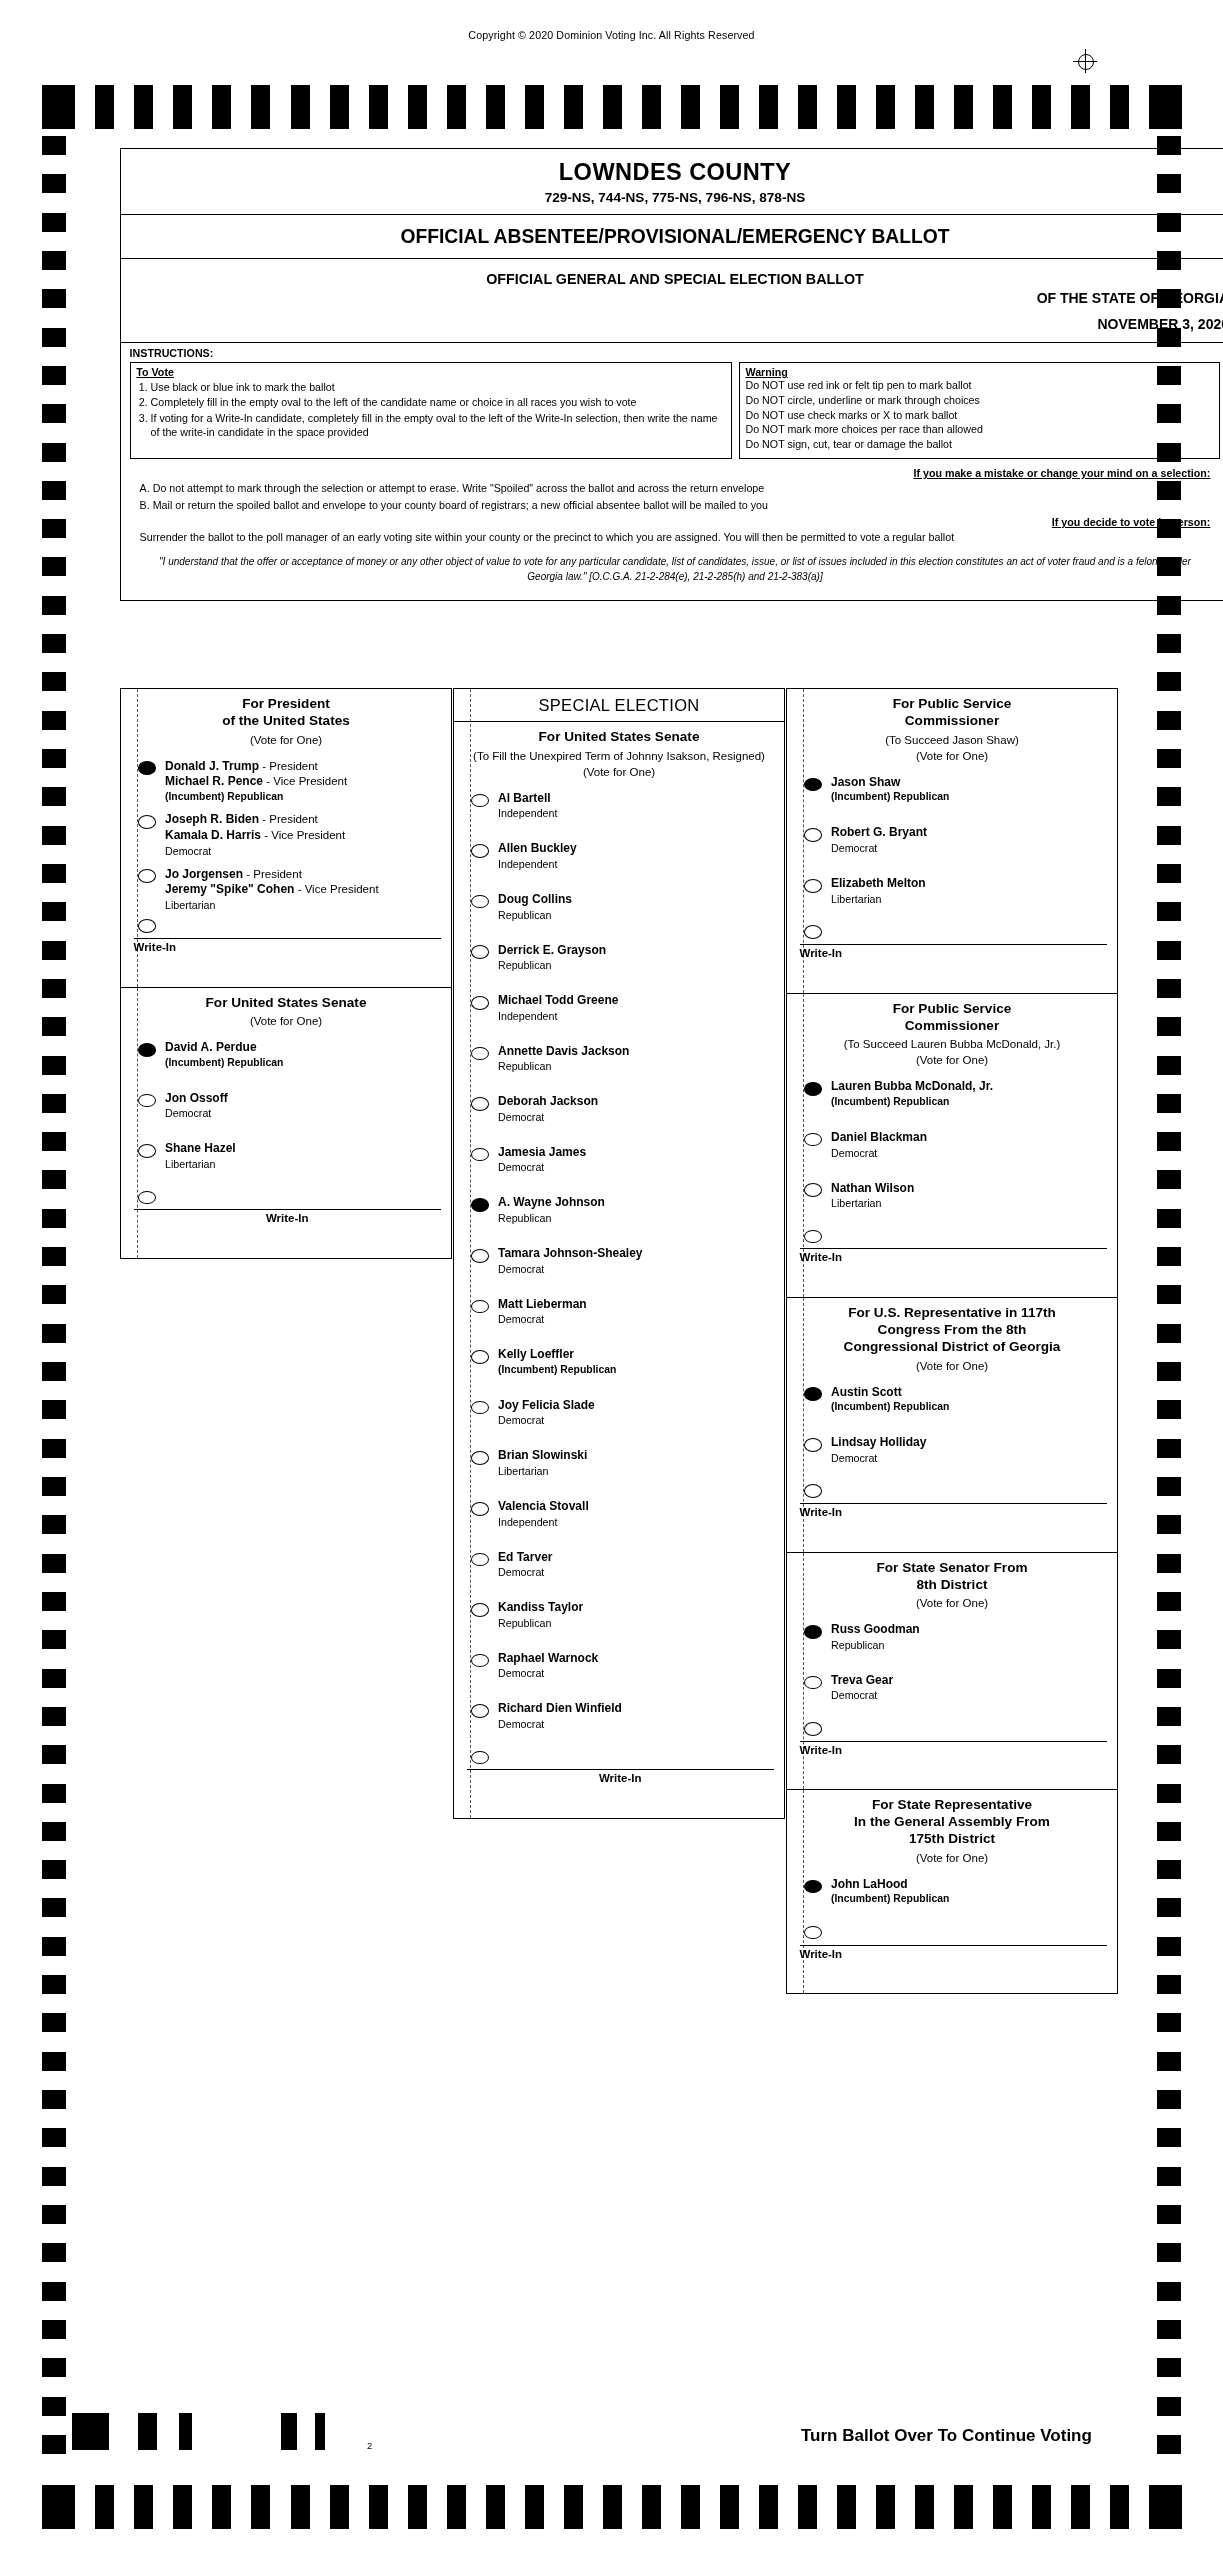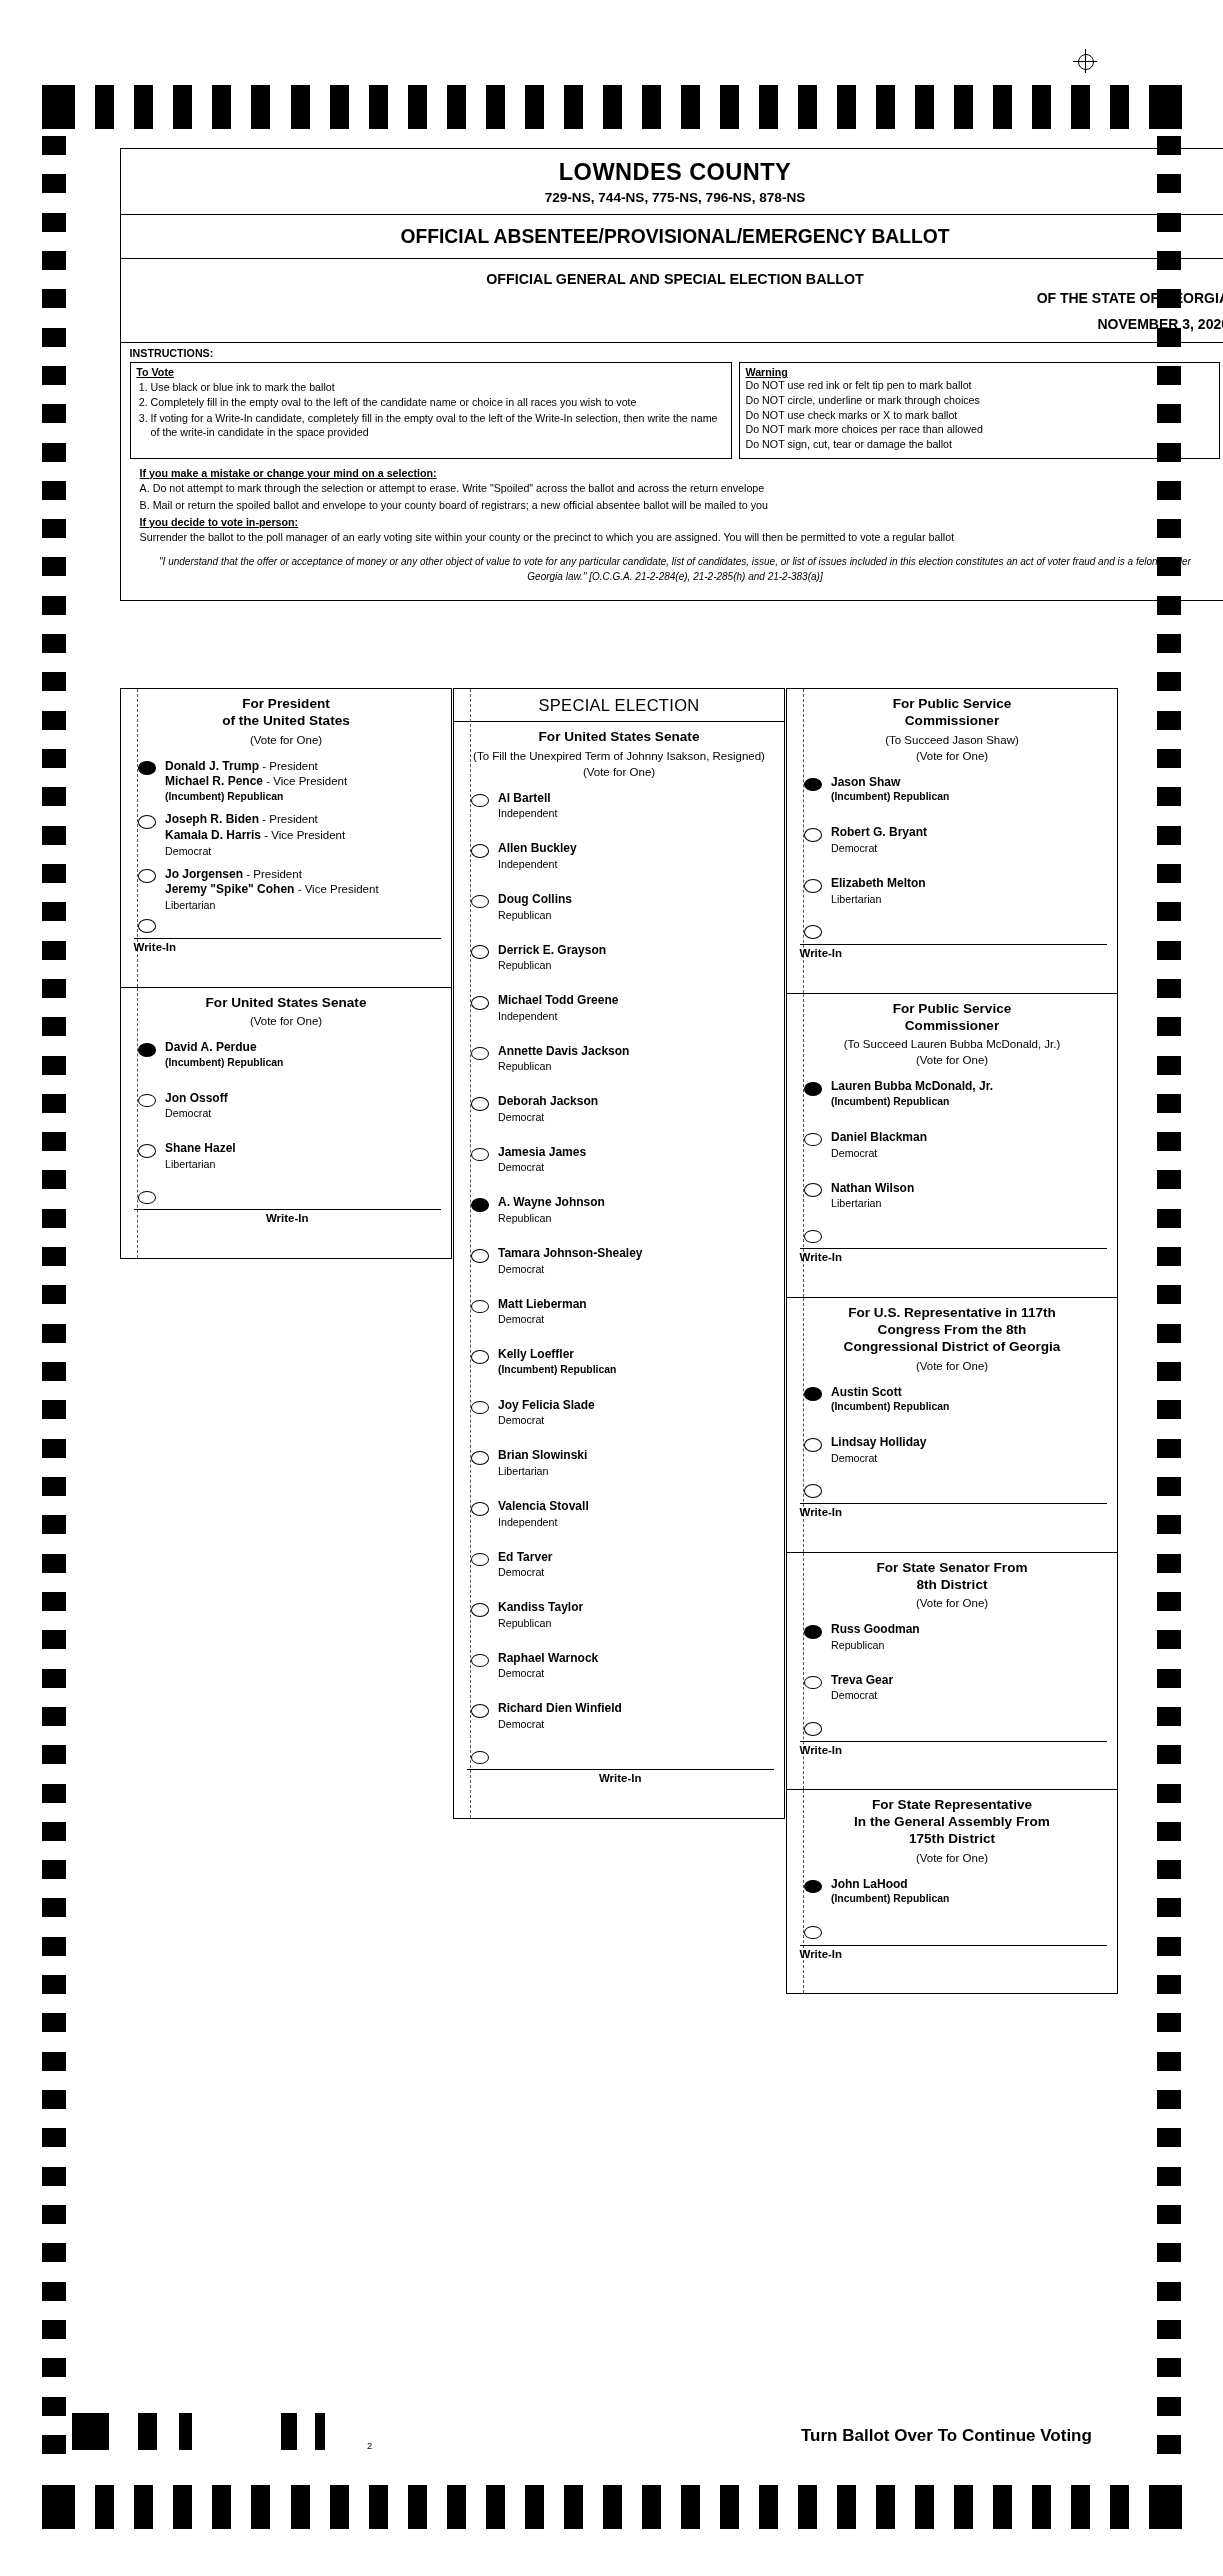--- a/index.html
+++ b/index.html
@@ -41,21 +41,21 @@
   .instr-cols{display:flex;gap:7.2px;margin-top:2.9px;}
   .instr-left{width:602px;border:0.7px solid #000;box-sizing:border-box;padding:2.9px 5.7px 5.7px;}
   .instr-right{flex:1;border:0.7px solid #000;box-sizing:border-box;padding:2.9px 5.7px 5.7px;}
   .b{font-weight:bold;}
   .instr-left .h,.instr-right .h{font-size:10.7px;font-weight:bold;text-decoration:underline;}
   .instr-left ol{margin:2.1px 0 0 0;padding-left:14.3px;}
   .instr-left li{font-size:10.7px;line-height:1.35;margin-bottom:0.7px;}
   .instr-right div.l{font-size:10.7px;line-height:1.38;}
 
   .notes{padding:5.7px 10px 2.9px;}
-  .notes .nhead{font-size:10.7px;font-weight:bold;text-decoration:underline;margin-top:2.9px;}
+  .notes .nhead{font-size:10.7px;font-weight:bold;text-decoration:underline;margin-top:2.9px;text-align:right;}
   .notes .nline{font-size:10.7px;line-height:1.4;margin-top:2.1px;}
   .oath{font-size:10px;font-style:italic;text-align:center;line-height:1.45;padding:7.2px 29px 8.6px;}
 
   
   .cols{position:absolute;left:120px;top:688px;width:998px;height:1729px;}
   .col{position:absolute;top:0;width:332px;box-sizing:border-box;}
   .col1{left:0;}
   .col2{left:333px;border:1.4px solid #000;}
   .col3{left:666px;}
 
@@ -80,20 +80,21 @@
   .wi-label.center{text-align:center;}
 
   .dashline{position:absolute;left:15.8px;top:0;bottom:0;width:0;border-left:0.7px dashed #555;}
   .contest{position:relative;}
 </style>
 </head>
 <body>
 
 <div class="page">
 
+  <div class="copyright">Copyright © 2020 Dominion Voting Inc. All Rights Reserved</div>
   <div class="reg-mark">
       <span></span>
     </div>
 
   <div class="tm-top" id="tmTop">
       <div class="blk" style="left: 0px; width: 33px;"></div>
       <div class="blk" style="left: 53px; width: 18.6px;"></div>
       <div class="blk" style="left: 92px; width: 18.6px;"></div>
       <div class="blk" style="left: 131px; width: 18.6px;"></div>
       <div class="blk" style="left: 170px; width: 18.6px;"></div>

